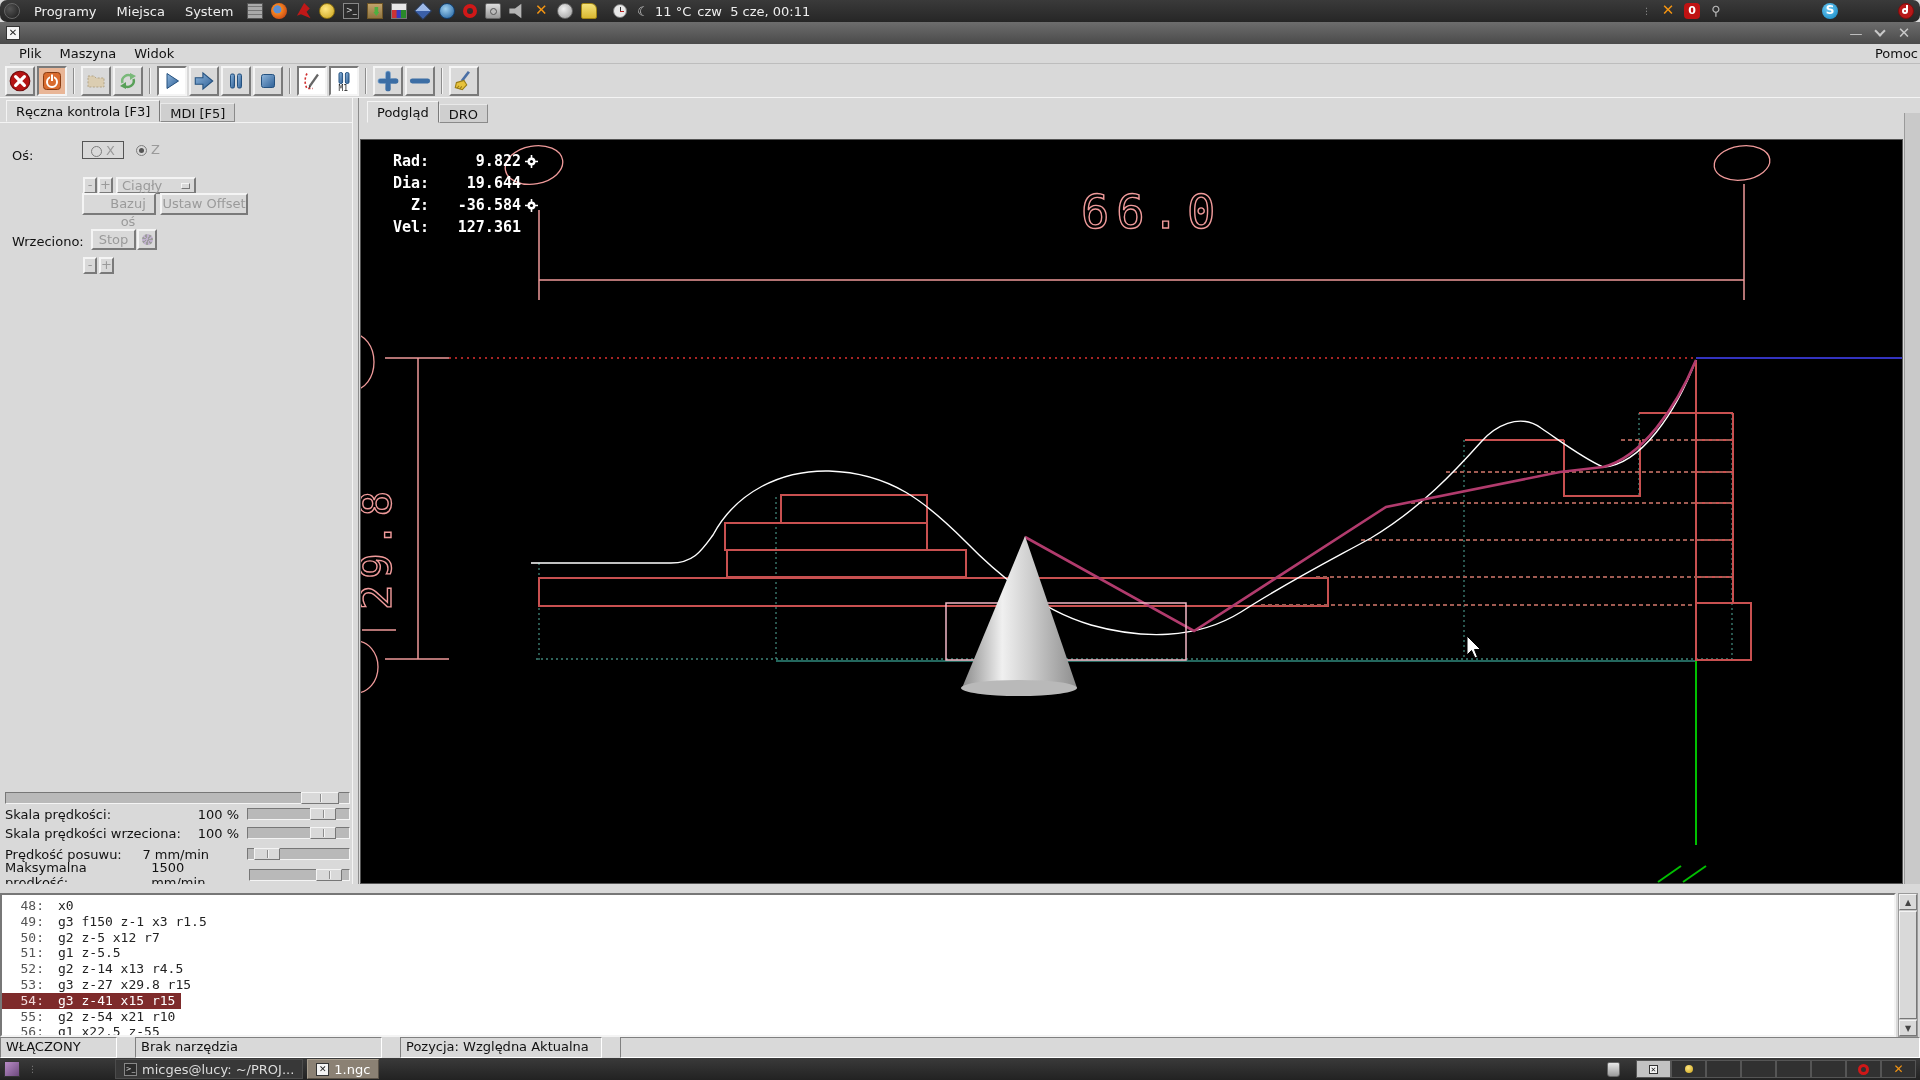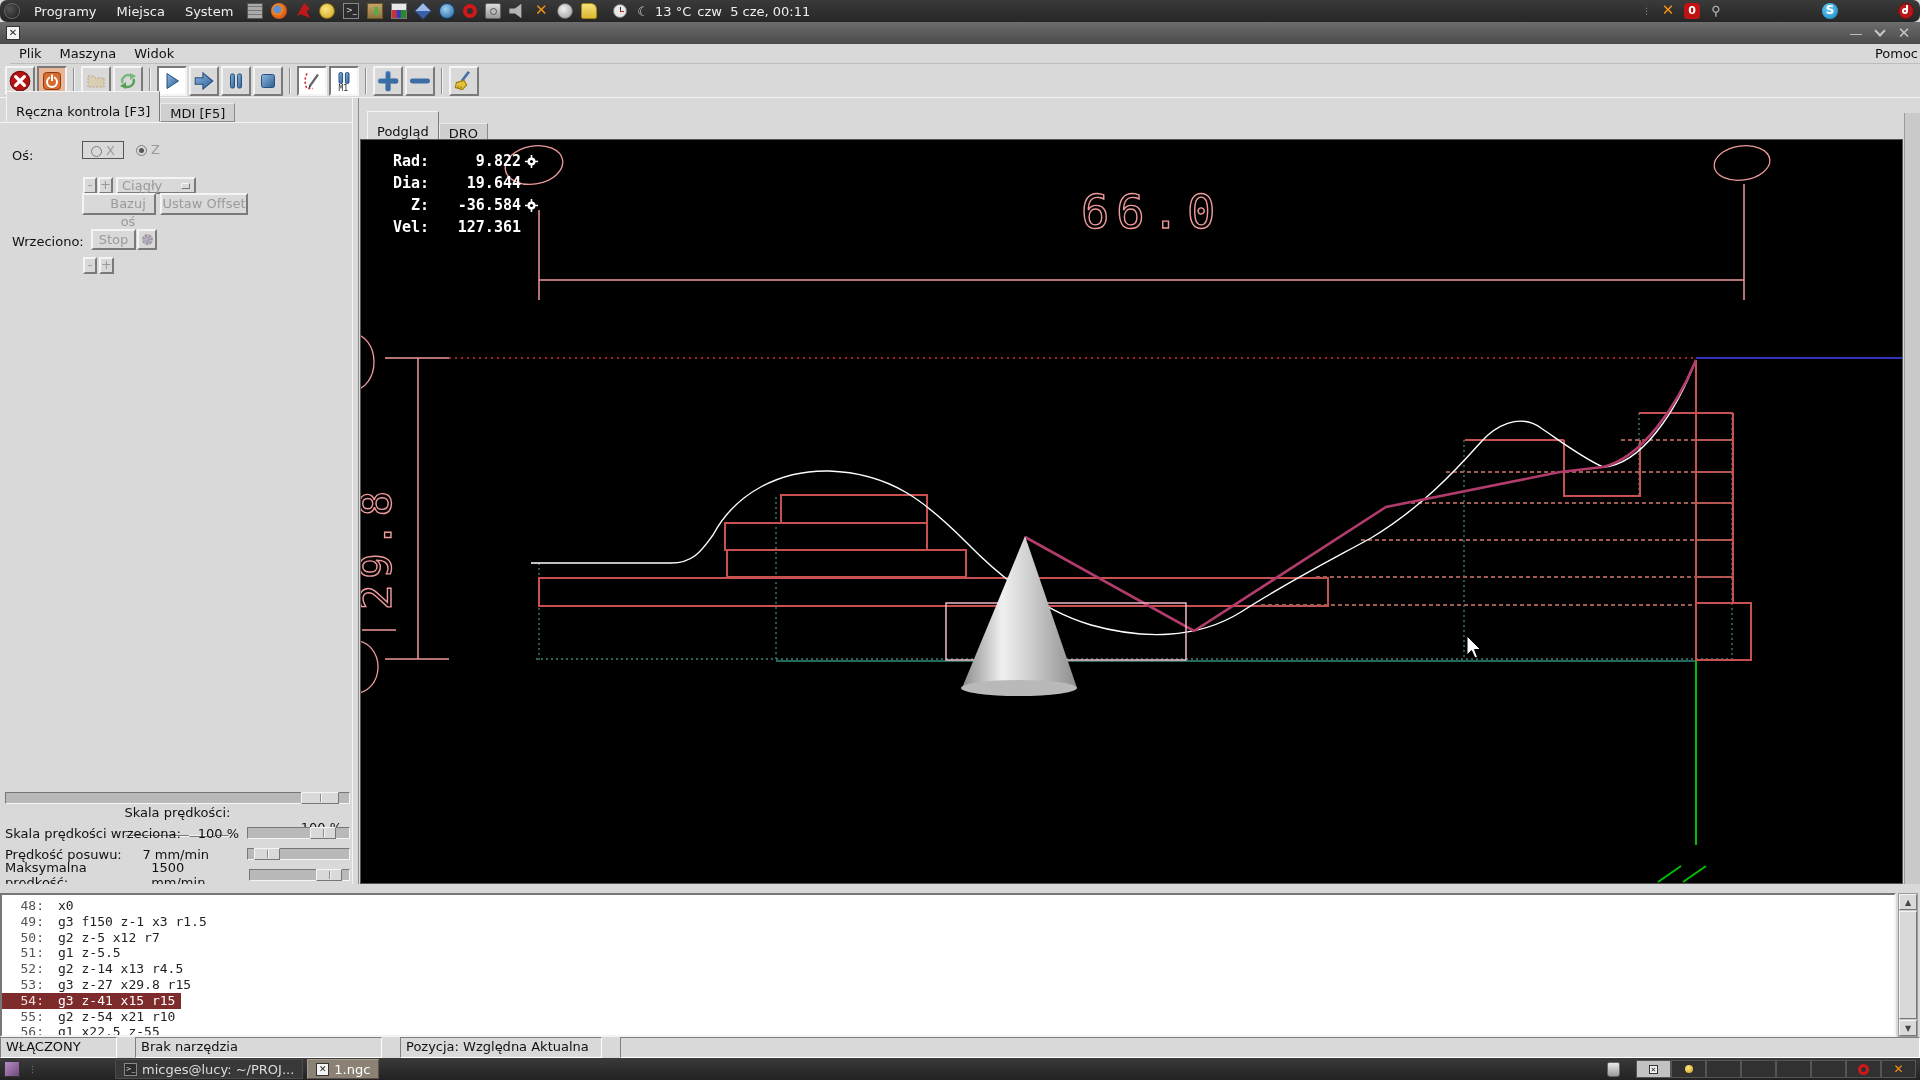--- a/index.html
+++ b/index.html
@@ -40,21 +40,21 @@
     border-bottom:1px solid #f4f4f4; display:flex; align-items:center; padding-left:4px; }
   .tbtn { width:30px; height:30px; margin:1px; display:flex; align-items:center; justify-content:center;
     border:2px solid; border-color:#f4f4f4 #7a7a7a #7a7a7a #f4f4f4; background:#d9d9d9; }
   .tbtn.on { border-color:#7a7a7a #f4f4f4 #f4f4f4 #7a7a7a; background:#fff; }
   .tbtn.on-orange { border-color:#7a7a7a #f4f4f4 #f4f4f4 #7a7a7a; background:#e9b697; }
   .tsep { width:2px; height:26px; border-left:1px solid #8c8c8c; border-right:1px solid #f4f4f4; margin:0 5px; }
 
   
   #left-panel { position:absolute; left:0; top:98px; width:352px; height:795px; background:#d9d9d9; }
   .tabsrow { display:flex; align-items:flex-end; height:24px; padding-left:6px; }
-  .tab { font-size:13px; padding:12px 9px 2px; border:1px solid; border-color:#f4f4f4 #7a7a7a transparent #f4f4f4;
+  .tab { font-size:13px; padding:3px 9px 2px; border:1px solid; border-color:#f4f4f4 #7a7a7a transparent #f4f4f4;
     background:#d9d9d9; color:#111; position:relative; }
   .tab.inactive { height:19px; padding-top:2px; background:#cfcfcf; border-color:#e9e9e9 #8a8a8a #8a8a8a #e9e9e9; }
   .tabpane-edge { height:1px; background:#f4f4f4; }
   .lbl { font-size:13px; color:#111; }
   .dis { color:#9a9a9a !important; }
   .btn { font-size:13px; color:#111; background:#d9d9d9; border:2px solid;
     border-color:#f4f4f4 #7a7a7a #7a7a7a #f4f4f4; text-align:center; }
   .radio { width:11px; height:11px; border-radius:50%; border:1px solid #7d7d7d;
     background:#d9d9d9; display:inline-block; position:relative; top:1px; }
   .radio.sel:after { content:""; position:absolute; left:2px; top:2px; width:5px; height:5px;
@@ -66,21 +66,21 @@
     border-left:1px solid #8c8c8c; border-right:1px solid #f4f4f4; }
   .sl-row { position:absolute; left:5px; width:345px; height:18px; display:flex; align-items:center; }
   .sl-val { margin-left:auto; }
 
   
   #sash { position:absolute; left:352px; top:98px; width:7px; height:939px;
     background:#d9d9d9; border-left:1px solid #f4f4f4; border-right:1px solid #8c8c8c; }
 
   
   #preview-area { position:absolute; left:359px; top:98px; width:1545px; height:795px; background:#d9d9d9; }
-  #preview-tabs { position:absolute; left:2px; top:20px;text-align:center; }
+  #preview-tabs { position:absolute; left:2px; top:1px;text-align:center; }
   #canvas { position:absolute; left:1px; top:41px; width:1543px; height:745px; background:#000;
     overflow:hidden; border:1px solid #555; }
   #right-strip { position:absolute; left:1904px; top:113px; width:16px; height:771px;
     background:#c9c9c9; border-left:1px solid #9a9a9a; }
   #dro { position:absolute; left:24px; top:10px; color:#fff;
     font-family:"DejaVu Sans Mono","Liberation Mono",monospace; font-size:15px; font-weight:bold;
     line-height:22px; }
   .dro-row { display:flex; align-items:center; }
   .dro-lab { display:inline-block; width:44px; text-align:right; white-space:pre; }
   .dro-val { display:inline-block; width:92px; text-align:right; white-space:pre; }
@@ -154,21 +154,21 @@
     <span class="gp-ico" style="color:#f59511; font-weight:bold; font-size:15px; line-height:15px; text-align:center;">✕</span>
     <span class="gp-ico circ" style="background:radial-gradient(circle at 40% 35%, #f0f0f0, #9a9a9a); border:1px solid #666;"></span>
     <span class="gp-ico" style="background:linear-gradient(#f4e27a,#d9b832); border:1px solid #a08414; border-radius:2px 6px 2px 2px;"></span>
 
     <span id="gp-clock">
       <span class="gp-ico circ" style="background:#e8e8e8; border:1px solid #777; position:relative; width:14px; height:14px;">
         <span style="position:absolute; left:6px; top:2px; width:1px; height:5px; background:#333;"></span>
         <span style="position:absolute; left:6px; top:6px; width:4px; height:1px; background:#b22;"></span>
       </span>
       <span style="color:#ddd; font-size:13px;">☾</span>
-      <span>13 °C</span>
+      <span>11 °C</span>
       <span style="white-space:pre;">czw  5 cze, 00:11</span>
     </span>
 
     <span class="gp-spacer"></span>
 
     <span style="color:#888; font-size:9px; letter-spacing:1px; margin-right:4px;">⋮</span>
     <span class="gp-ico" style="color:#f59511; font-weight:bold; font-size:15px; line-height:15px; text-align:center;">✕</span>
     <span class="gp-ico" style="background:#c01212; border-radius:4px; color:#fff; font-size:11px; font-weight:bold; text-align:center; line-height:15px;">0</span>
     <span class="gp-ico" style="color:#bbb; font-size:13px; text-align:center; line-height:15px;">⚲</span>
     <span style="width:90px;"></span>
@@ -330,21 +330,21 @@
       <span style="display:block; margin:3px auto; width:11px; height:11px; border-radius:50%;
                    background:repeating-conic-gradient(#b9a7c9 0 25deg, #8d8d8d 25deg 50deg); opacity:.8;"></span>
     </div>
     <div class="btn" style="position:absolute; left:83px; top:159px; width:14px; height:17px; line-height:12px;"><span class="dis">-</span></div>
     <div class="btn" style="position:absolute; left:99px; top:159px; width:15px; height:17px; line-height:12px;"><span class="dis">+</span></div>
 
     <div class="trough" style="position:absolute; left:5px; top:694px; width:345px; height:12px;">
       <div class="thumb" style="left:295px; width:38px;"></div>
     </div>
 
-    <div class="sl-row" style="top:707px;flex-direction:column;">
+    <div class="sl-row" style="top:707px;">
       <span class="lbl">Skala prędkości:</span>
       <span class="lbl sl-val" style="margin-right:8px;">100 %</span>
       <span class="trough" style="width:103px; height:12px;">
         <span class="thumb" style="left:62px;"></span>
         </span>
     </div>
     <div class="sl-row" style="top:726px;">
       <span class="lbl">Skala prędkości wrzeciona:</span>
       <span class="lbl sl-val" style="margin-right:8px;">100 %</span>
       <span class="trough" style="width:103px; height:12px;">

